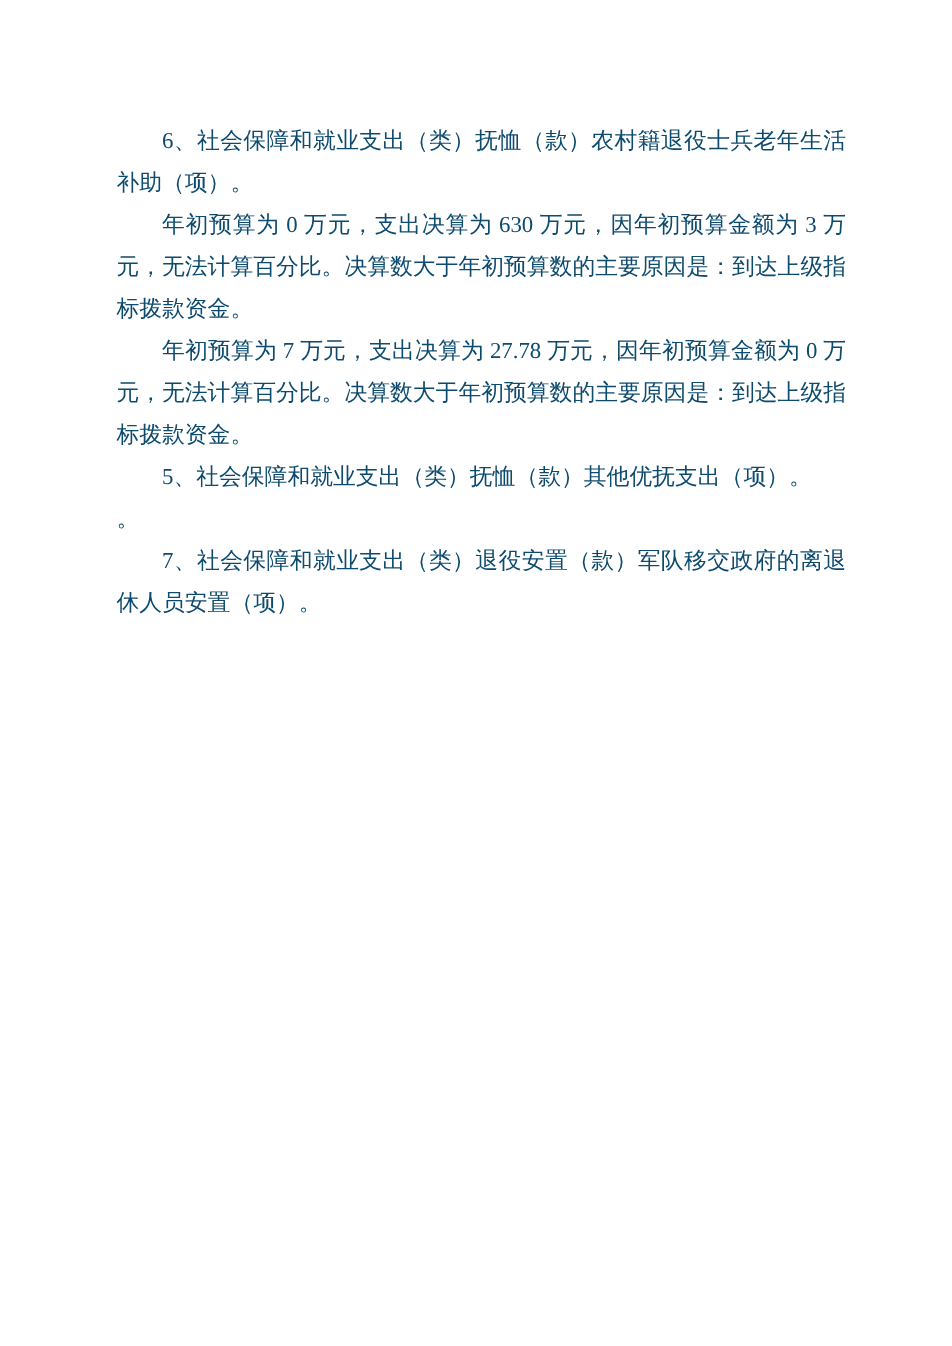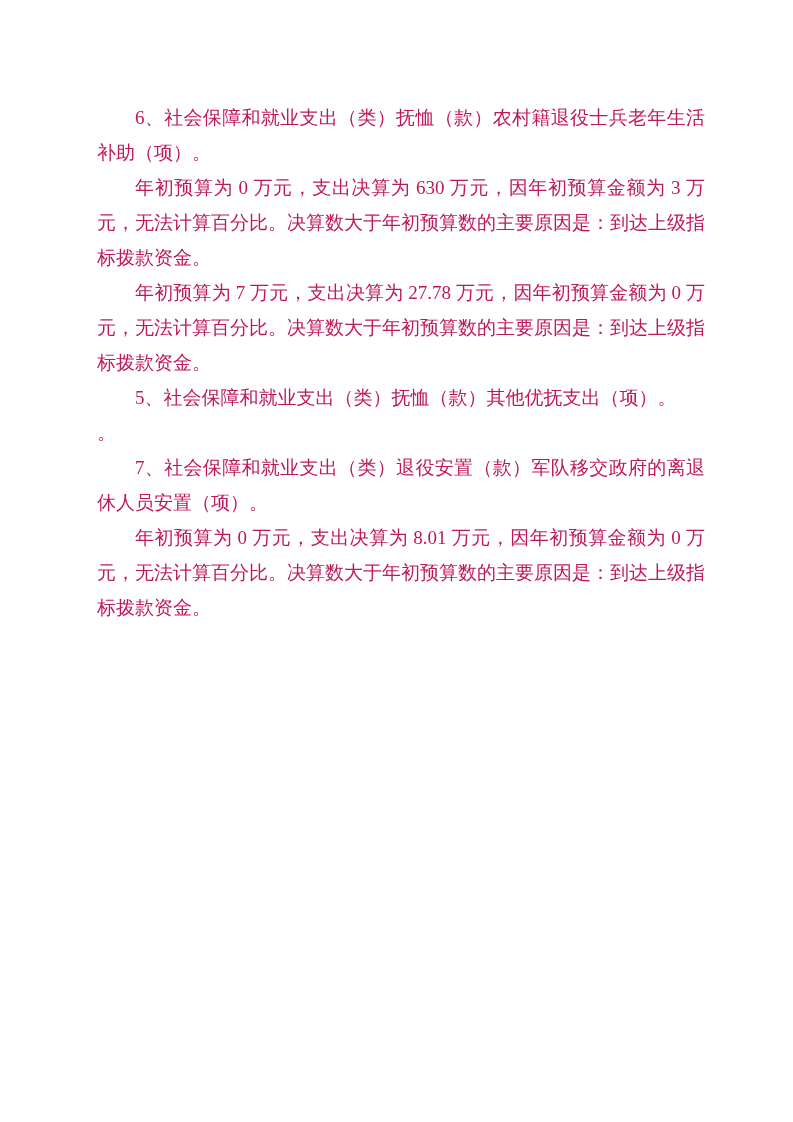--- a/index.html
+++ b/index.html
@@ -13,21 +13,21 @@
     width: 793px;
     height: 1122px;
     margin: 0 auto;
     background: #ffffff;
     box-sizing: border-box;
     padding: 100px 88px 0 97px;
     overflow: hidden;
     font-family: "Liberation Serif", "DejaVu Serif", serif;
     font-size: 19px;
     line-height: 35px;
-    color: #be185d;
+    color: #0c4a6e;
   }
   .doc-body p {
     margin: 0;
     padding: 0;
     text-indent: 2em;
     text-align: justify;
     text-justify: inter-ideograph;
     word-break: break-word;
   }
   .doc-body p.no-indent {
@@ -39,15 +39,14 @@
 
 <div class="page">
   <div class="doc-body">
 
   <p>6、社会保障和就业支出（类）抚恤（款）农村籍退役士兵老年生活补助（项）。</p>
       <p>年初预算为 0 万元，支出决算为 630 万元，因年初预算金额为 3 万元，无法计算百分比。决算数大于年初预算数的主要原因是：到达上级指标拨款资金。</p>
       <p>年初预算为 7 万元，支出决算为 27.78 万元，因年初预算金额为 0 万元，无法计算百分比。决算数大于年初预算数的主要原因是：到达上级指标拨款资金。</p>
       <p>5、社会保障和就业支出（类）抚恤（款）其他优抚支出（项）。</p>
       <p class="no-indent">。</p>
       <p>7、社会保障和就业支出（类）退役安置（款）军队移交政府的离退休人员安置（项）。</p>
-      <p>年初预算为 0 万元，支出决算为 8.01 万元，因年初预算金额为 0 万元，无法计算百分比。决算数大于年初预算数的主要原因是：到达上级指标拨款资金。</p>
     </div>
 </div>
 
 </body></html>

